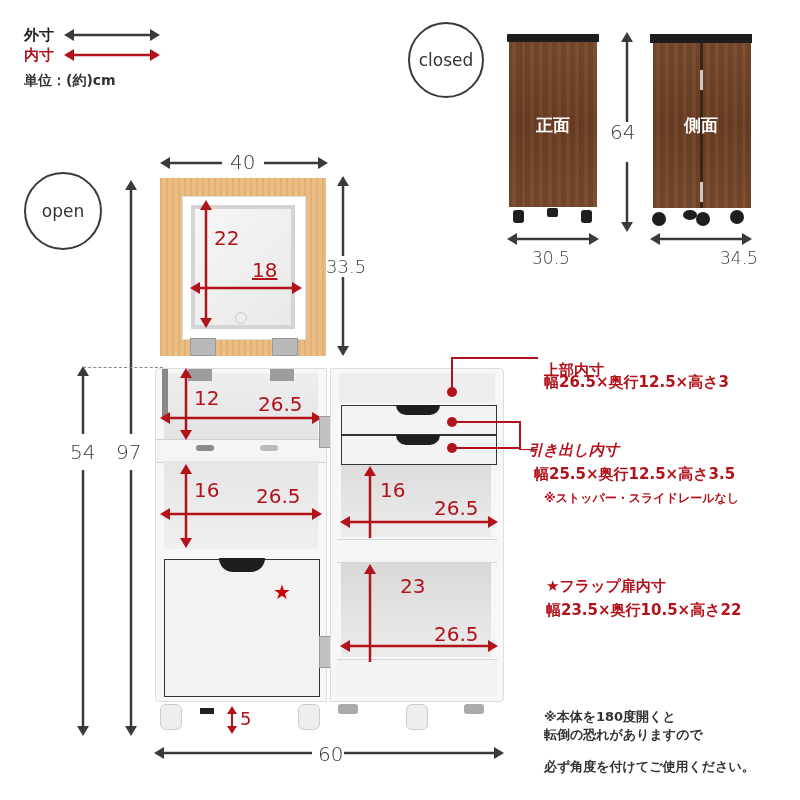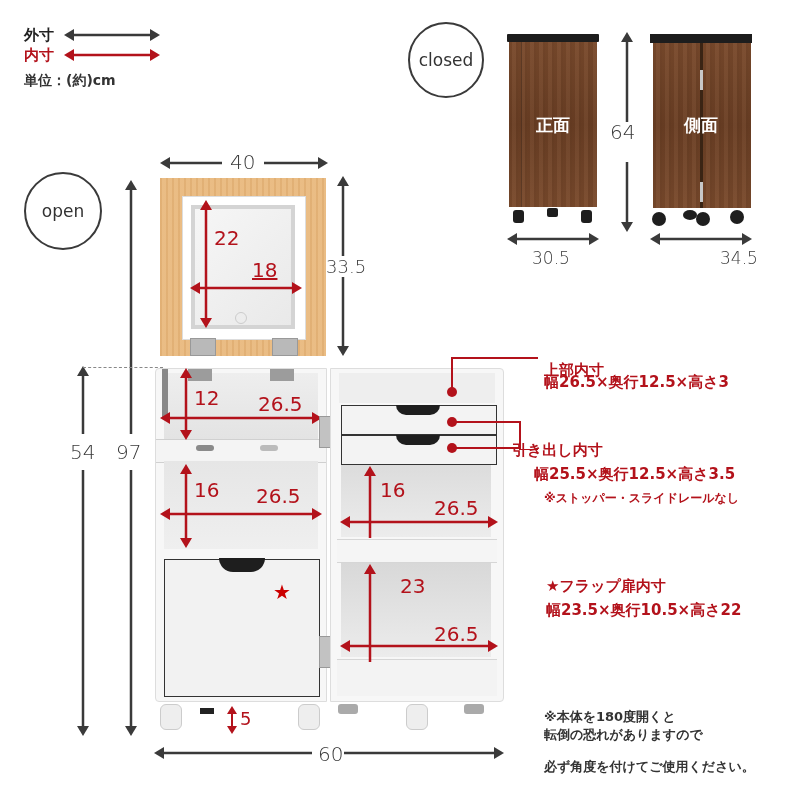--- a/index.html
+++ b/index.html
@@ -248,21 +248,21 @@
   <circle cx="12" cy="72" r="5" fill="#b3121b"></circle>
 </svg>
 <svg class="abs" style="left:440px;top:440px" width="90" height="14">
   <line x1="12" y1="8" x2="80" y2="8" stroke="#b3121b" stroke-width="2"></line>
   <circle cx="12" cy="8" r="5" fill="#b3121b"></circle>
 </svg>
 
 <div class="abs dimtext-red" style="left:544px;top:348px;margin-top:12px;">上部内寸</div>
 <div class="abs dimtext-red" style="left:544px;top:372px;">幅26.5×奥行12.5×高さ3</div>
 
-<div class="abs dimtext-red" style="left:512px;top:440px;">引き出し内寸</div>
+<div class="abs dimtext-red" style="left:528px;top:440px;font-style:italic;">引き出し内寸</div>
 <div class="abs dimtext-red" style="left:534px;top:464px;">幅25.5×奥行12.5×高さ3.5</div>
 <div class="abs dimtext-red" style="left:544px;top:488px;font-size:12px;">※ストッパー・スライドレールなし</div>
 
 <div class="abs dimtext-red" style="left:546px;top:576px;">★フラップ扉内寸</div>
 <div class="abs dimtext-red" style="left:546px;top:600px;">幅23.5×奥行10.5×高さ22</div>
 
 <div class="abs note" style="left:544px;top:708px;">※本体を180度開くと</div>
 <div class="abs note" style="left:544px;top:726px;">転倒の恐れがありますので</div>
 <div class="abs note" style="left:544px;top:758px;text-align:center;">必ず角度を付けてご使用ください。</div>
 

